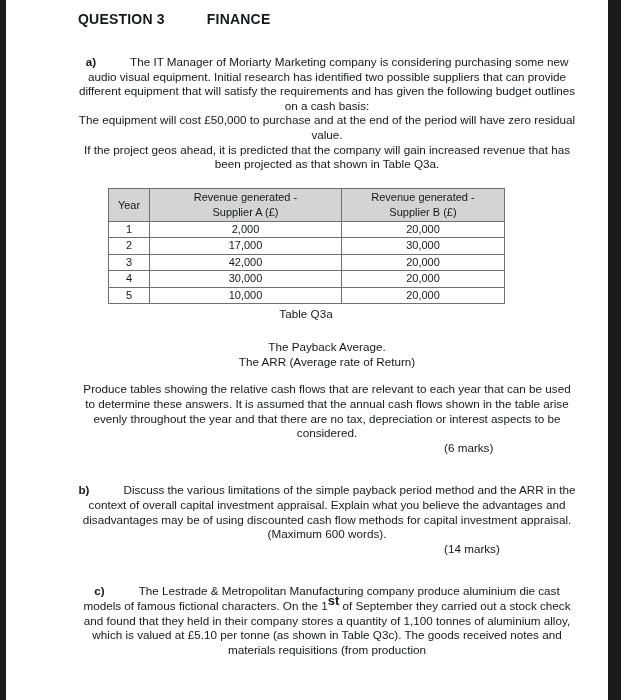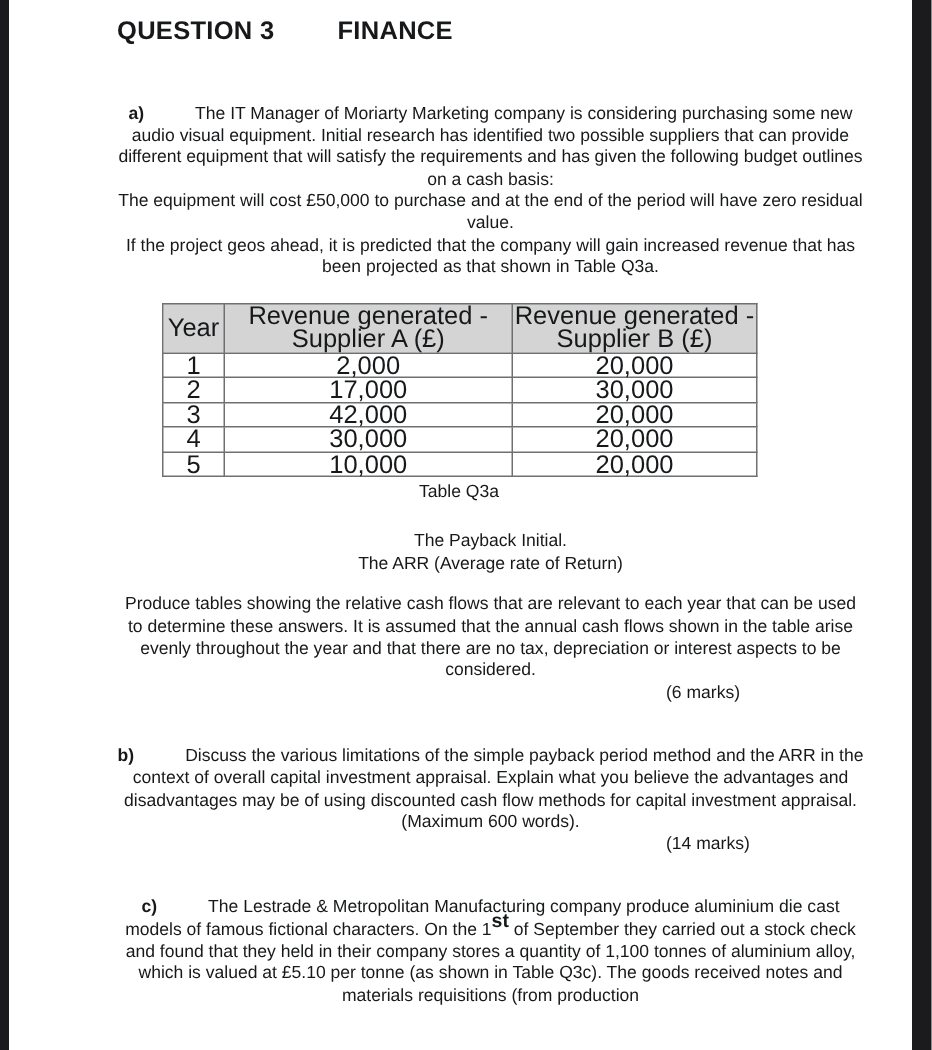--- a/index.html
+++ b/index.html
@@ -43,24 +43,24 @@
   }
 
   .content {
     margin-left: 72px;
     margin-right: 32px;
   }
 
   
   .heading {
     font-weight: bold;
-    font-size: 17px;
+    font-size: 14px;
     letter-spacing: 0.2px;
     white-space: pre;
-    margin-bottom: 38px;
+    margin-bottom: 28px;
   }
   .heading .gap { display: inline-block; width: 42px; }
 
   
   p.para {
     margin: 0;
     font-size: 11.7px;
     line-height: 14.6px;
     text-align: center;
   }
@@ -86,21 +86,21 @@
 
   
   .table-wrap {
     margin-top: 16px;
   }
   table.q3a {
     border-collapse: collapse;
     margin-left: 30px;
     width: 396px;
     table-layout: fixed;
-    font-size: 17px;
+    font-size: 11px;
   }
   table.q3a th,
   table.q3a td {
     border: 1px solid #6f7072;
     text-align: center;
     color: #16181a;
     font-weight: normal;
     padding: 0;
   }
   table.q3a thead th {
@@ -199,21 +199,21 @@
               <td>10,000</td>
               <td>20,000</td>
             </tr>
           </tbody>
         </table>
         <div class="table-caption">Table Q3a</div>
       </div>
 
       <div class="spacer-md"></div>
 
-      <p class="para indented">The Payback Initial.</p>
+      <p class="para indented">The Payback Average.</p>
       <p class="para indented">The ARR (Average rate of Return)</p>
 
       <div class="spacer-sm"></div>
 
       <p class="para">Produce tables showing the relative cash flows that are relevant to each year that can be used to determine these answers. It is assumed that the annual cash flows shown in the table arise evenly throughout the year and that there are no tax, depreciation or interest aspects to be considered.</p>
 
       <p class="marks">(6 marks)</p>
 
       <div class="spacer-lg"></div>
 

